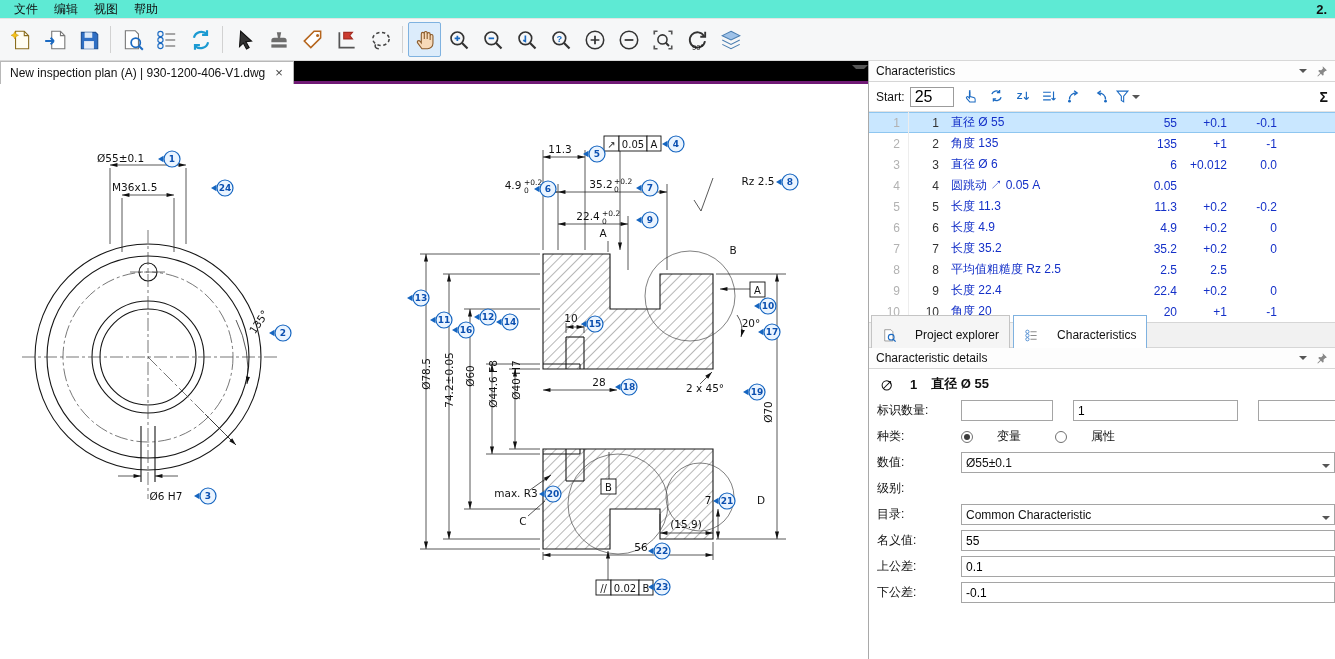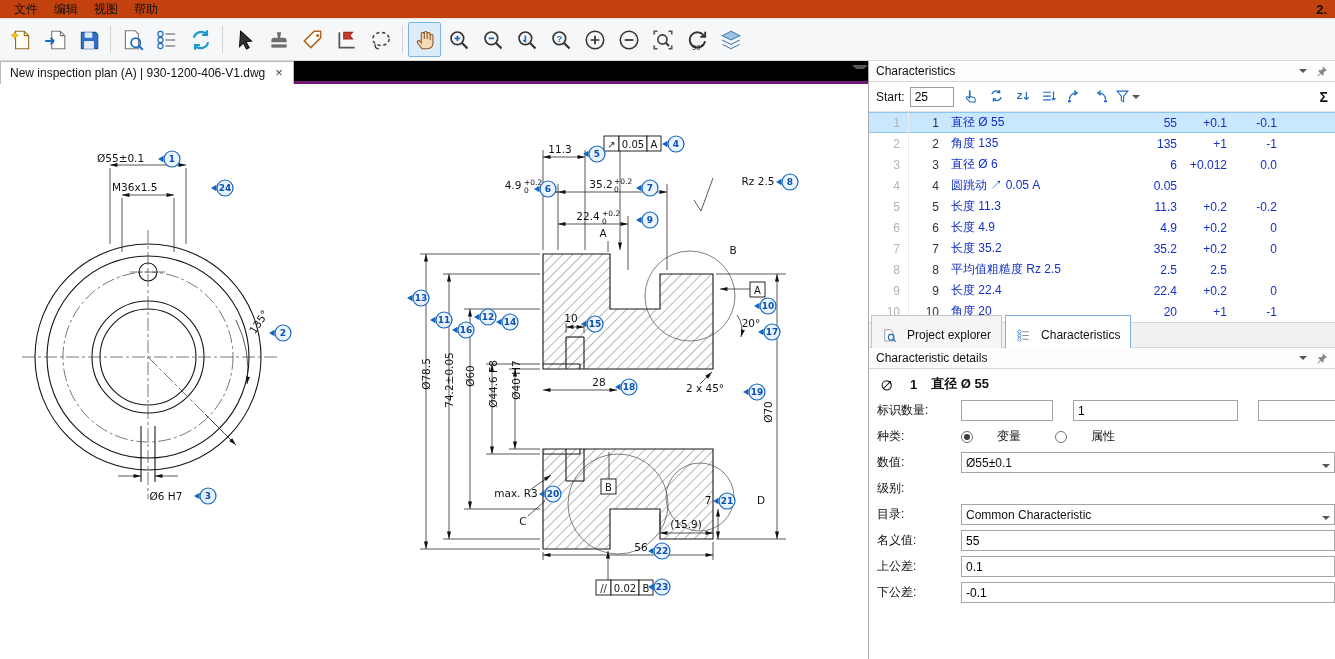--- a/index.html
+++ b/index.html
@@ -1,19 +1,19 @@
 <!DOCTYPE html>
 <html><head>
 <meta charset="utf-8">
 <style>
   *{margin:0;padding:0;box-sizing:border-box}
   html,body{width:1335px;height:659px;overflow:hidden;background:#fff;
     font-family:"Liberation Sans",sans-serif;font-size:12px;color:#111}
   
-  .menubar{height:19px;display:flex;align-items:center;background:#c2410c;
+  .menubar{height:19px;display:flex;align-items:center;background:#5eead4;
     border-bottom:1px solid #e4e4e4;padding:0 6px}
   .menu-item{padding:1px 8px;cursor:default}
   .menu-right{margin-left:auto;font-weight:bold;font-size:13px;padding-right:2px}
   
   .toolbar{height:42px;display:flex;align-items:center;background:#f6f7f8;
     border-bottom:1px solid #d8d8d8;padding:0 4px;gap:1px}
   .tbtn{width:33px;height:35px;display:flex;align-items:center;justify-content:center;
     border:1px solid transparent;border-radius:2px;background:transparent}
   .tbtn.active{background:#dcecfb;border-color:#7fb2e0}
   .tsep{width:1px;height:27px;background:#d2d2d2;margin:0 4px}
@@ -40,41 +40,41 @@
   .balloon text{font-size:9px;font-weight:bold;fill:#0b4fb0;font-family:"DejaVu Sans",sans-serif}
   .balloon polygon{fill:#1565c0}
   
   .right{flex:1;display:flex;flex-direction:column;background:#fff;overflow:hidden}
   .panel-header{height:21px;display:flex;align-items:center;padding:0 7px;
     border-bottom:1px solid #d6d6d6;background:#fdfdfd;gap:8px}
   .panel-title{flex:1;font-size:12px}
   .caret{width:0;height:0;border:4px solid transparent;border-top-color:#555;margin-top:4px}
   .char-toolbar{height:30px;display:flex;align-items:center;gap:5px;padding:0 7px;border-bottom:1px solid #e3e3e3}
   .start-label{font-size:12px}
-  .start-input{width:44px;height:20px;border:1px solid #9c9c9c;padding:1px 4px;font-size:12px;font-family:inherit}
+  .start-input{width:44px;height:20px;border:1px solid #9c9c9c;padding:1px 4px;font-size:16px;font-family:inherit}
   .cbtn{width:24px;height:24px;display:flex;align-items:center;justify-content:center;border-radius:2px}
   .sigma{margin-left:auto;font-size:14px;font-weight:bold;padding-right:0}
   
   .tbl{display:flex;flex-direction:column}
   .thead{display:flex;height:20px;align-items:center;border-bottom:1px solid #c9c9c9;color:#222;background:#fff}
   .trow{display:flex;height:21px;align-items:center;background:#fff}
   .trow.selected{background:#c9e7ff;box-shadow:inset 0 1px 0 #8ec6f0,inset 0 -1px 0 #8ec6f0}
   .c-idx{width:40px;padding-right:8px;text-align:right;color:#b2b2b2;border-right:1px solid #ededed;height:100%;display:flex;align-items:center;justify-content:flex-end}
   .c-nr{width:36px;text-align:right;padding-right:6px;color:#333}
   .c-title{width:162px;padding-left:6px;color:#1430c8;overflow:hidden;white-space:nowrap}
   .c-nom{width:70px;text-align:right;color:#1430c8}
   .c-ut{width:50px;text-align:right;color:#1430c8}
   .c-lt{width:50px;text-align:right;color:#1430c8}
   .thead .c-idx{color:#444;border-right:1px solid #d8d8d8}
   .thead .c-nr,.thead .c-title,.thead .c-nom,.thead .c-ut,.thead .c-lt{color:#222}
   .thead .c-nom,.thead .c-ut,.thead .c-lt{text-align:left;padding-left:10px}
   
   .panel-tabs{display:flex;gap:3px;padding:2px 2px;background:#f1f1f1;border-top:1px solid #d6d6d6;
     border-bottom:1px solid #d6d6d6;height:26px;align-items:center}
-  .ptab{display:flex;align-items:center;gap:10px;padding:19px 10px;height:22px;
+  .ptab{display:flex;align-items:center;gap:18px;padding:19px 10px;height:22px;
     border:1px solid #c4c4c4;background:#f5f5f5;font-size:12px}
   .ptab.active{background:#ffffff;border-color:#7fb2e0}
   
   .details-body{flex:1;padding:4px 0 0 8px;display:flex;flex-direction:column;gap:3px;overflow:hidden}
   .char-head{display:flex;align-items:center;gap:14px;font-weight:bold;font-size:13px;padding:2px 0 3px 2px}
   .frow{display:flex;align-items:center;height:23px;gap:20px}
   .flabel{width:64px;flex:none;font-size:12px}
   .finput{height:21px;border:1px solid #a5a5a5;padding:1px 4px;font-size:12px;font-family:inherit;background:#fff}
   .fi-small{width:92px}
   .fi-grow{flex:1}

